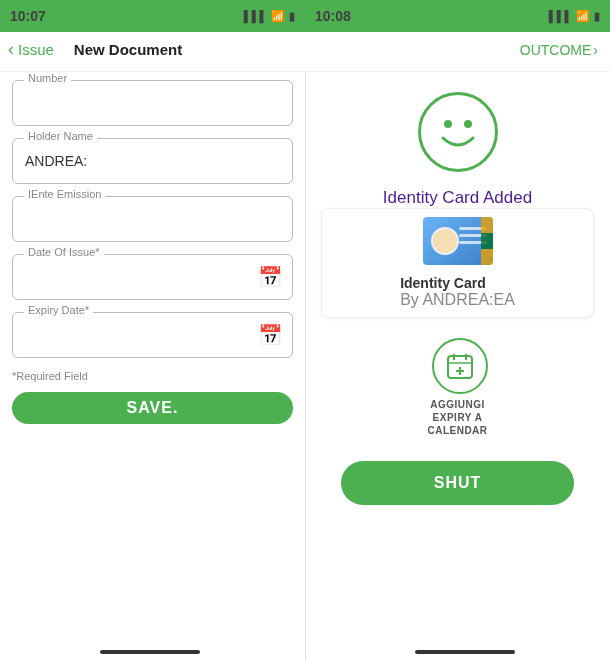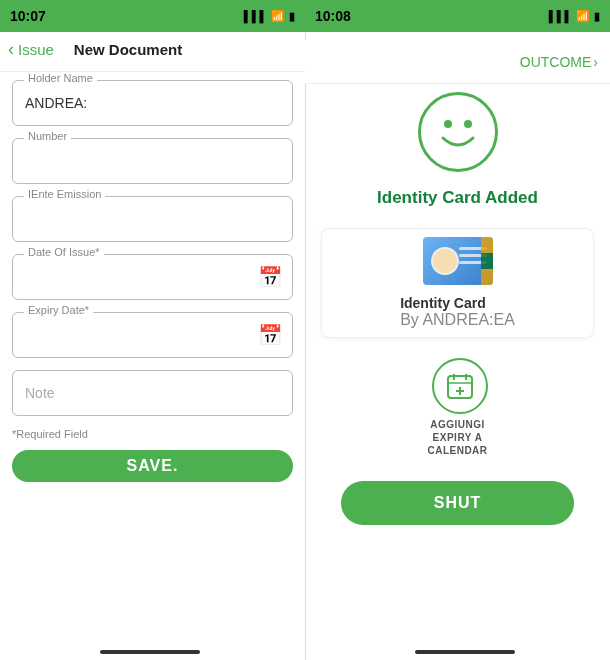--- a/index.html
+++ b/index.html
@@ -17,21 +17,21 @@
       position: absolute;
       top: 0;
       height: 28px;
       width: 305px;
       background: #4caf50;
       display: flex;
       align-items: center;
       padding: 16px 10px;
       font-size: 13px;
       font-weight: 600;
-      color: #000000;
+      color: #404040;
       z-index: 10;
     }
     .status-bar-left { left: 0; justify-content: flex-start; }
     .status-bar-right { right: 0; justify-content: flex-start; }
     .status-bar-left .time { font-weight: 700; font-size: 14px; }
     .status-bar-right .time { font-weight: 700; font-size: 14px; }
     .status-icons {
       display: flex;
       align-items: center;
       gap: 4px;
@@ -79,21 +79,21 @@
     }
     .nav-title {
       font-size: 15px;
       font-weight: 600;
       color: #222;
       margin-left: 20px;
     }
 
     .nav-bar-right {
       position: absolute;
-      top: 40px;
+      top: 28px;
       left: 305px;
       width: 305px;
       height: 44px;
       background: #fff;
       display: flex;
       align-items: center;
       justify-content: flex-end;
       padding: 0 12px;
       border-bottom: 1px solid #eee;
       z-index: 5;
@@ -209,23 +209,22 @@
       position: relative;
       margin-bottom: 16px;
     }
     .smiley svg {
       width: 60px;
       height: 60px;
     }
 
     .success-title {
       font-size: 17px;
-      font-weight: 700;
-      color: #15803d;
-      margin-bottom: 20px;
+      font-weight: 400;
+      color: #4c1d95;
       text-align: center;
     }
 
     
     .id-card-item {
       display: flex;
       align-items: center;
       gap: 10px;
       background: #fff;
       border: 1px solid #eee;
@@ -380,27 +379,27 @@
 <div class="nav-bar-right">
   <div class="outcome-btn">
     <span>OUTCOME</span>
     <span>›</span>
   </div>
 </div>
 
 <div class="left-panel">
 
   <div class="form-group">
+    <label>Number</label>
+    <input type="text" style="">
+  </div>
+
+  <div class="form-group">
     <label>Holder Name</label>
     <input type="text" value="ANDREA:" style="">
-  </div>
-
-  <div class="form-group">
-    <label>Number</label>
-    <input type="text" style="">
   </div>
 
   <div class="form-group">
     <label>IEnte Emission</label>
     <input type="text" style="">
   </div>
 
   <div class="form-group">
     <label>Date Of Issue*</label>
     <div class="input-with-icon">
@@ -410,23 +409,20 @@
   </div>
 
   <div class="form-group">
     <label>Expiry Date*</label>
     <div class="input-with-icon">
       <input type="text" style="">
       <span class="calendar-icon">📅</span>
     </div>
   </div>
 
-  <div class="form-group">
-    <input type="text" value="Note" style="color: rgb(170, 170, 170);">
-  </div>
 
   <p class="required-note">*Required Field</p>
 
   <button class="save-btn">SAVE.</button>
 </div>
 
 <div class="right-panel">
 
   <div class="smiley">
     <svg viewBox="0 0 60 60" xmlns="http://www.w3.org/2000/svg">

